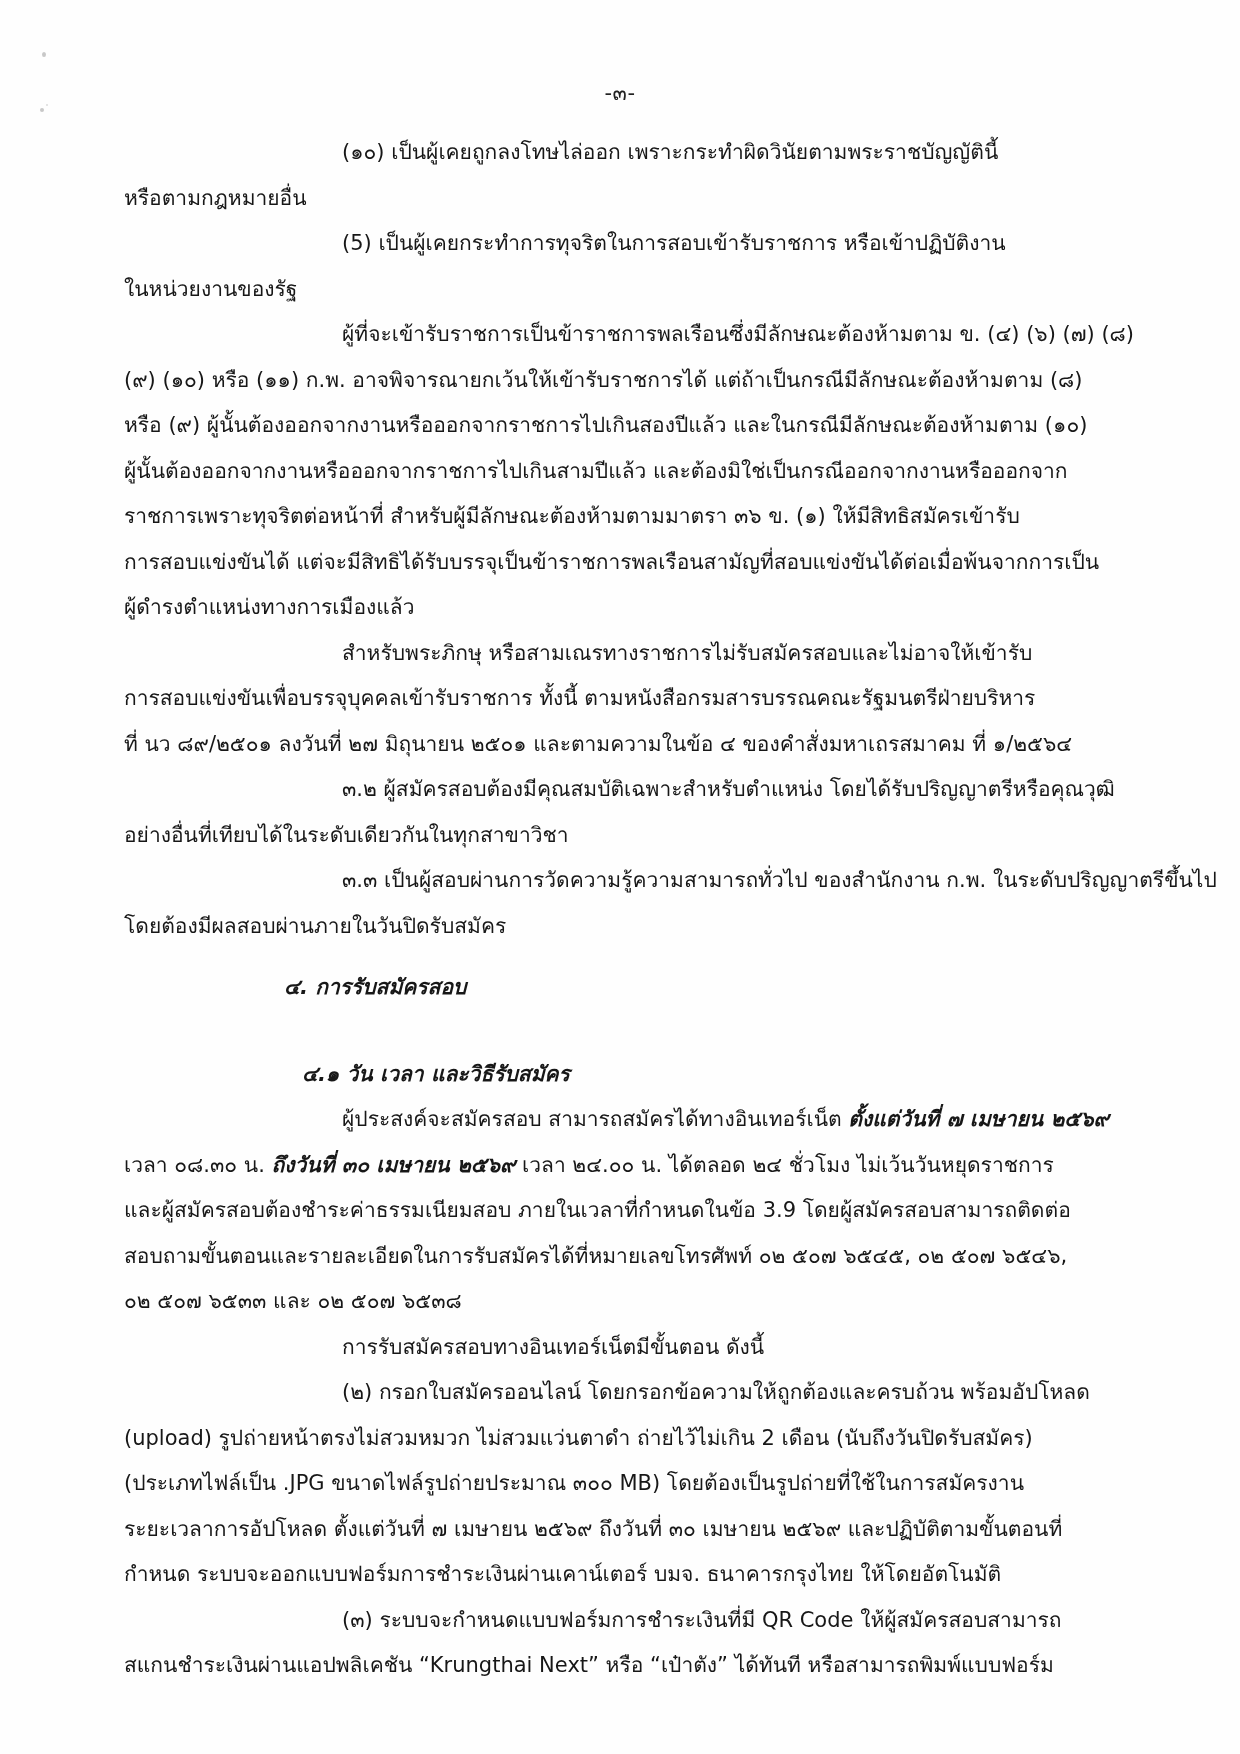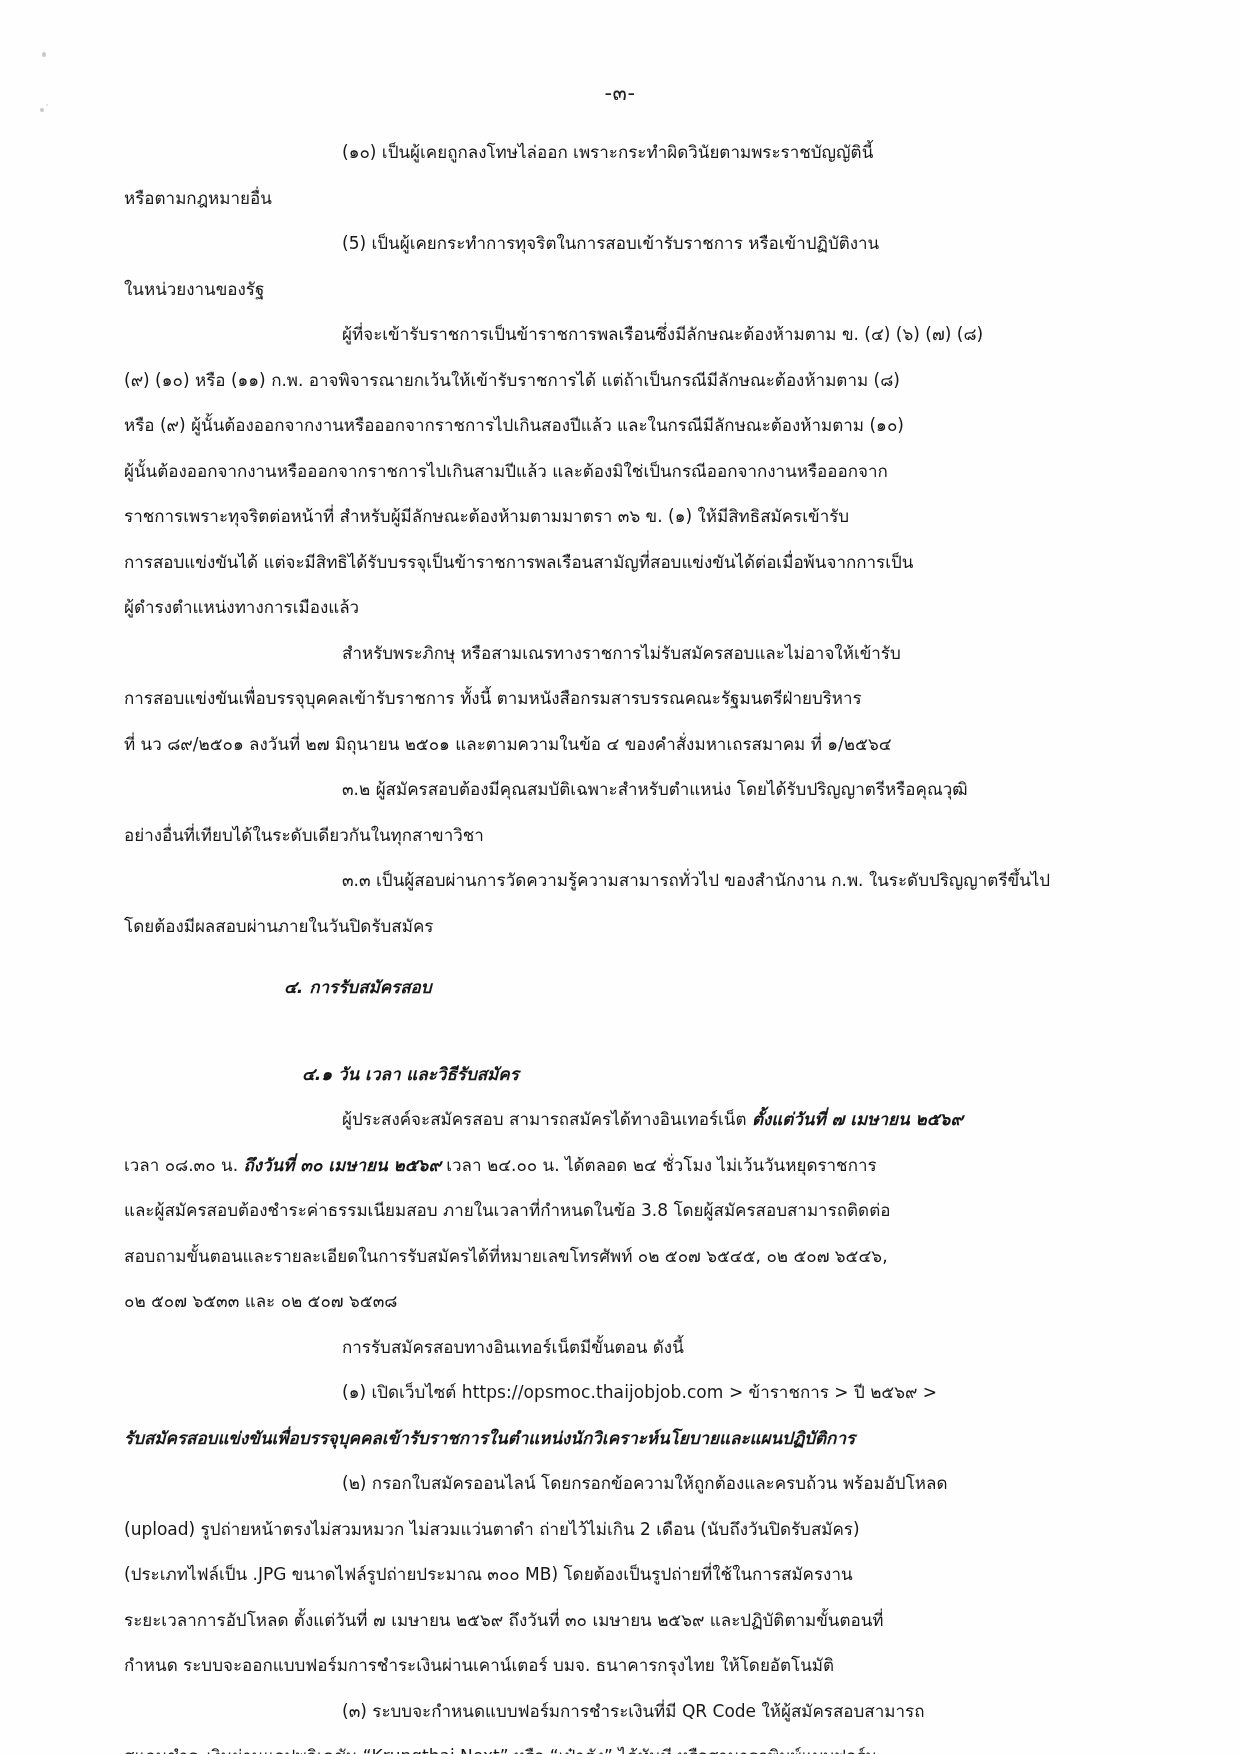--- a/index.html
+++ b/index.html
@@ -50,21 +50,21 @@
     width: 1000px;
   }
 
   
   .block {
     margin: 0 0 0 0;
   }
 
   .line {
     display: block;
-    font-size: 17px;
+    font-size: 21px;
     line-height: 45.5px;
     white-space: pre;
     color: #171717;
   }
 
   .line.indent-1 { padding-left: 218px; }  
   .line.indent-2 { padding-left: 160px; }  
   .line.indent-3 { padding-left: 178px; margin-top: 41px; }  
 
   .line.bold,
@@ -131,33 +131,29 @@
     <div class="gap-md"></div>
 
     <div class="block">
       <span class="line indent-2 bold">๔. การรับสมัครสอบ</span>
       <span class="line indent-3 bold">๔.๑ วัน เวลา และวิธีรับสมัคร</span>
     </div>
 
     <div class="block">
       <span class="line indent-1"><span>ผู้ประสงค์จะสมัครสอบ สามารถสมัครได้ทางอินเทอร์เน็ต </span><span class="b">ตั้งแต่วันที่ ๗ เมษายน ๒๕๖๙</span></span>
       <span class="line"><span>เวลา ๐๘.๓๐ น. </span><span class="b">ถึงวันที่ ๓๐ เมษายน ๒๕๖๙</span><span> เวลา ๒๔.๐๐ น. ได้ตลอด ๒๔ ชั่วโมง ไม่เว้นวันหยุดราชการ</span></span>
-      <span class="line">และผู้สมัครสอบต้องชำระค่าธรรมเนียมสอบ ภายในเวลาที่กำหนดในข้อ 3.8 โดยผู้สมัครสอบสามารถติดต่อ</span>
+      <span class="line">และผู้สมัครสอบต้องชำระค่าธรรมเนียมสอบ ภายในเวลาที่กำหนดในข้อ 3.9 โดยผู้สมัครสอบสามารถติดต่อ</span>
       <span class="line">สอบถามขั้นตอนและรายละเอียดในการรับสมัครได้ที่หมายเลขโทรศัพท์ ๐๒ ๕๐๗ ๖๕๔๕, ๐๒ ๕๐๗ ๖๕๔๖,</span>
       <span class="line">๐๒ ๕๐๗ ๖๕๓๓ และ ๐๒ ๕๐๗ ๖๕๓๘</span>
     </div>
 
     <div class="block">
       <span class="line indent-1">การรับสมัครสอบทางอินเทอร์เน็ตมีขั้นตอน ดังนี้</span>
     </div>
 
-    <div class="block">
-      <span class="line indent-1"><span>(๑) เปิดเว็บไซต์ </span><span class="latin">https://opsmoc.thaijobjob.com</span><span> &gt; ข้าราชการ &gt; ปี ๒๕๖๙ &gt;</span></span>
-      <span class="line bold">รับสมัครสอบแข่งขันเพื่อบรรจุบุคคลเข้ารับราชการในตำแหน่งนักวิเคราะห์นโยบายและแผนปฏิบัติการ</span>
-    </div>
 
     <div class="block">
       <span class="line indent-1">(๒) กรอกใบสมัครออนไลน์ โดยกรอกข้อความให้ถูกต้องและครบถ้วน พร้อมอัปโหลด</span>
       <span class="line">(upload) รูปถ่ายหน้าตรงไม่สวมหมวก ไม่สวมแว่นตาดำ ถ่ายไว้ไม่เกิน 2 เดือน (นับถึงวันปิดรับสมัคร)</span>
       <span class="line">(ประเภทไฟล์เป็น .JPG ขนาดไฟล์รูปถ่ายประมาณ ๓๐๐ MB) โดยต้องเป็นรูปถ่ายที่ใช้ในการสมัครงาน</span>
       <span class="line">ระยะเวลาการอัปโหลด ตั้งแต่วันที่ ๗ เมษายน ๒๕๖๙ ถึงวันที่ ๓๐ เมษายน ๒๕๖๙ และปฏิบัติตามขั้นตอนที่</span>
       <span class="line">กำหนด ระบบจะออกแบบฟอร์มการชำระเงินผ่านเคาน์เตอร์ บมจ. ธนาคารกรุงไทย ให้โดยอัตโนมัติ</span>
     </div>
 
     <div class="block">

